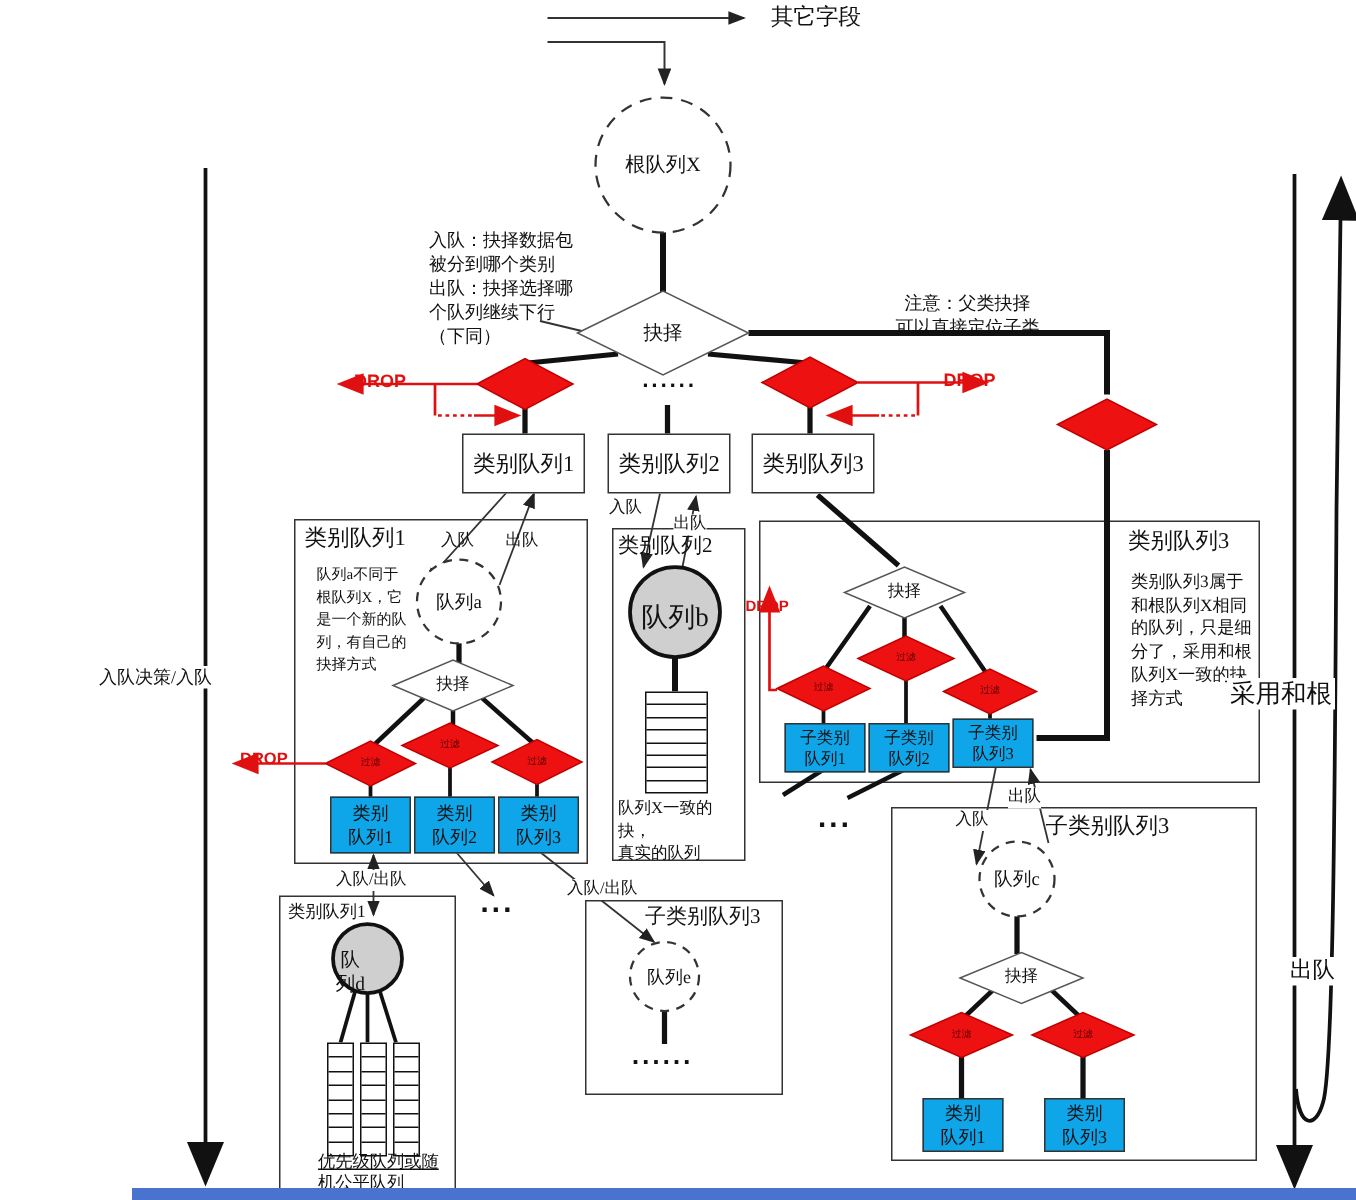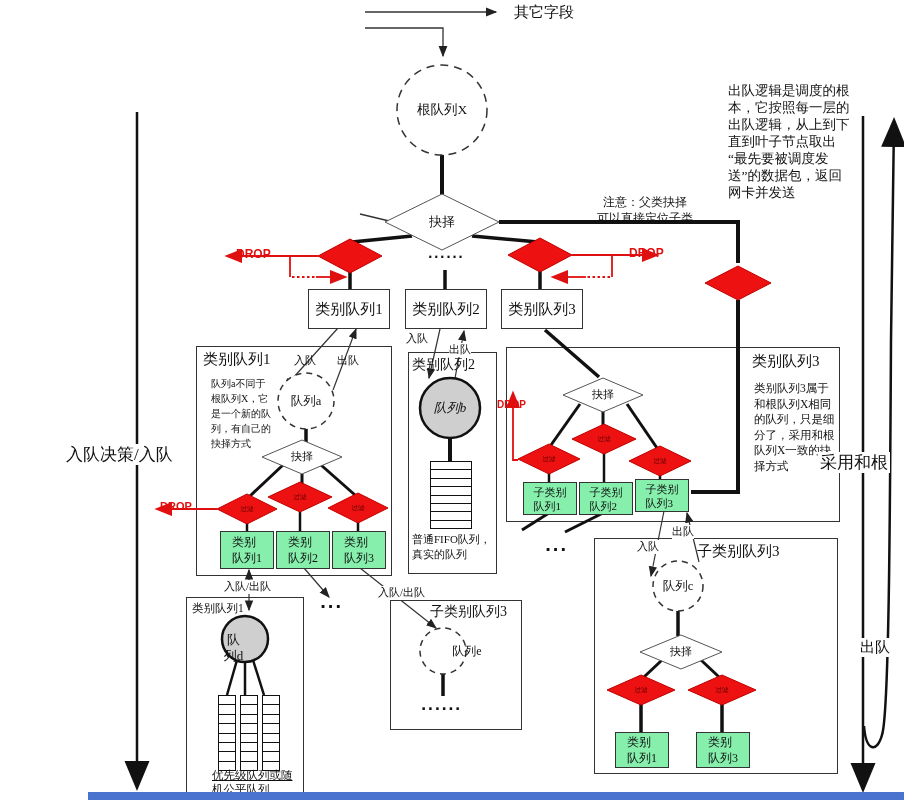--- a/index.html
+++ b/index.html
@@ -5,22 +5,22 @@
   html,body{margin:0;padding:0;background:#fff;}
   #stage{position:relative;width:904px;height:800px;background:#fff;overflow:hidden;
          font-family:"Liberation Serif","DejaVu Serif",serif;color:#111;}
   svg.layer{position:absolute;left:0;top:0;}
   .lbl{position:absolute;white-space:pre-line;line-height:1.25;color:#111;}
   .ctr{text-align:center;}
   .red{color:#e01010;font-weight:bold;font-family:"Liberation Sans","DejaVu Sans",sans-serif;}
   .bigbox{position:absolute;border:1.5px solid #333;background:transparent;}
   .midbox{position:absolute;border:1.3px solid #333;background:#fff;display:flex;
           align-items:center;justify-content:center;font-size:15px;}
-  .smbox{position:absolute;border:1.2px solid #333;background:#86efac;display:flex;
-         align-items:center;justify-content:center;text-align:left;white-space:pre-line;}
+  .smbox{position:absolute;border:1.2px solid #333;background:#0ea5e9;display:flex;
+         align-items:center;justify-content:center;text-align:center;white-space:pre-line;}
   .nicbox{position:absolute;border:2px solid #222;background:#fff;display:flex;
           align-items:center;justify-content:center;font-size:20px;letter-spacing:2px;}
   .fifo{position:absolute;border:1.5px solid #111;background:#fff;display:flex;flex-direction:column;}
   .fifo i{flex:1;border-top:1.2px solid #111;}
   .fifo i:first-child{border-top:none;}
   .filterlbl{position:absolute;font-size:6.5px;color:#5a0000;text-align:center;line-height:1;}
   .whitebg{background:#fff;padding:0 2px;}
   .dots{font-weight:bold;letter-spacing:1.5px;font-family:"DejaVu Sans",sans-serif;}
   .bluebar{position:absolute;background:#4a72cf;}
 </style>
@@ -158,27 +158,25 @@
       <polygon points="629,461 660,446 691,461 660,476"></polygon>
       <polygon points="607,690 641,675 675,690 641,705"></polygon>
       <polygon points="688,690 722,675 756,690 722,705"></polygon>
     </g>
   </svg>
 
   <div class="lbl" style="left:514px;top:3px;font-size:15px;">其它字段</div>
   <div class="lbl ctr" style="left:397px;top:102px;width:90px;font-size:13.5px;">根队列X</div>
   <div class="lbl ctr" style="left:412px;top:214px;width:60px;font-size:13px;">抉择</div>
 
-  <div class="lbl" style="left:728px;top:82px;width:160px;font-size:13.5px;line-height:17px;">出队逻辑是调度的根
-本，它按照每一层的
-出队逻辑，从上到下
-直到叶子节点取出
-“最先要被调度发
-送”的数据包，返回
-网卡并发送</div>
+  <div class="lbl" style="left:286px;top:152px;font-size:12px;line-height:16px;">入队：抉择数据包
+被分到哪个类别
+出队：抉择选择哪
+个队列继续下行
+（下同）</div>
   <div class="lbl" style="left:597px;top:194px;font-size:12px;line-height:16px;text-align:center;">注意：父类抉择
 可以直接定位子类</div>
 
   <div class="lbl red" style="left:236px;top:247px;font-size:12px;">DROP</div>
   <div class="lbl red" style="left:629px;top:246px;font-size:12px;">DROP</div>
   <div class="lbl red" style="left:160px;top:500px;font-size:11px;">DROP</div>
   <div class="lbl red" style="left:497px;top:399px;font-size:10px;">DROP</div>
   <div class="lbl dots" style="left:428px;top:247px;font-size:12px;">......</div>
 
   <div class="midbox" style="left:308px;top:289px;width:80px;height:38px;">
@@ -246,32 +244,32 @@
       <i></i>
       <i></i>
       <i></i>
     </div>
   <div class="lbl" style="left:212px;top:768px;width:92px;font-size:11.5px;line-height:14px;text-decoration:underline;">优先级队列或随
 机公平队列</div>
 
   <div class="lbl" style="left:412px;top:356px;font-size:14px;">类别队列2</div>
   <div class="lbl" style="left:406px;top:332px;font-size:11px;">入队</div>
   <div class="lbl" style="left:449px;top:343px;font-size:11px;background:#fff;">出队</div>
-  <div class="lbl ctr" style="left:424px;top:400px;width:52px;font-size:13px;font-style:italic;">队列b</div>
+  <div class="lbl ctr" style="left:424px;top:400px;width:52px;font-size:18px;">队列b</div>
   <div class="fifo" style="left:430px;top:461px;width:40px;height:66px;">
       <i></i>
       <i></i>
       <i></i>
       <i></i>
       <i></i>
       <i></i>
       <i></i>
       <i></i>
     </div>
-  <div class="lbl" style="left:412px;top:532px;width:84px;font-size:11px;line-height:15px;">普通FIFO队列，
+  <div class="lbl" style="left:412px;top:532px;width:84px;font-size:11px;line-height:15px;">队列X一致的抉，
 真实的队列</div>
 
   <div class="lbl" style="left:752px;top:352px;font-size:15px;">类别队列3</div>
   <div class="lbl" style="left:754px;top:381px;width:92px;font-size:11.5px;line-height:15.5px;">类别队列3属于
 和根队列X相同
 的队列，只是细
 分了，采用和根
 队列X一致的抉
 择方式</div>
   <div class="lbl ctr" style="left:583px;top:388px;width:40px;font-size:11px;">抉择</div>
@@ -293,21 +291,21 @@
   <div class="lbl ctr" style="left:652px;top:579px;width:52px;font-size:12.5px;">队列c</div>
   <div class="lbl ctr" style="left:661px;top:645px;width:40px;font-size:11px;">抉择</div>
   <div class="filterlbl" style="left:627px;top:687px;width:28px;">过滤</div>
   <div class="filterlbl" style="left:708px;top:687px;width:28px;">过滤</div>
   <div class="smbox" style="left:615px;top:732px;width:52px;height:34px;font-size:12px;line-height:16px;"><span>类别
 队列1</span></div>
   <div class="smbox" style="left:696px;top:732px;width:52px;height:34px;font-size:12px;line-height:16px;"><span>类别
 队列3</span></div>
 
   <div class="lbl" style="left:430px;top:603px;font-size:14px;">子类别队列3</div>
-  <div class="lbl ctr" style="left:441px;top:644px;width:52px;font-size:12px;text-align:center;">队列e</div>
+  <div class="lbl ctr" style="left:420px;top:644px;width:52px;font-size:12px;text-align:center;">队列e</div>
   <div class="lbl dots" style="left:421px;top:697px;font-size:14px;">......</div>
 
-  <div class="lbl whitebg" style="left:64px;top:444px;font-size:17px;">入队决策/入队</div>
+  <div class="lbl whitebg" style="left:64px;top:444px;font-size:12px;">入队决策/入队</div>
   <div class="lbl whitebg" style="left:818px;top:452px;font-size:17px;">采用和根</div>
   <div class="lbl whitebg" style="left:858px;top:638px;font-size:15px;">出队</div>
 
   <div class="bluebar" style="left:88px;top:792px;width:816px;height:8px;"></div>
 </div>
 
 </body></html>

